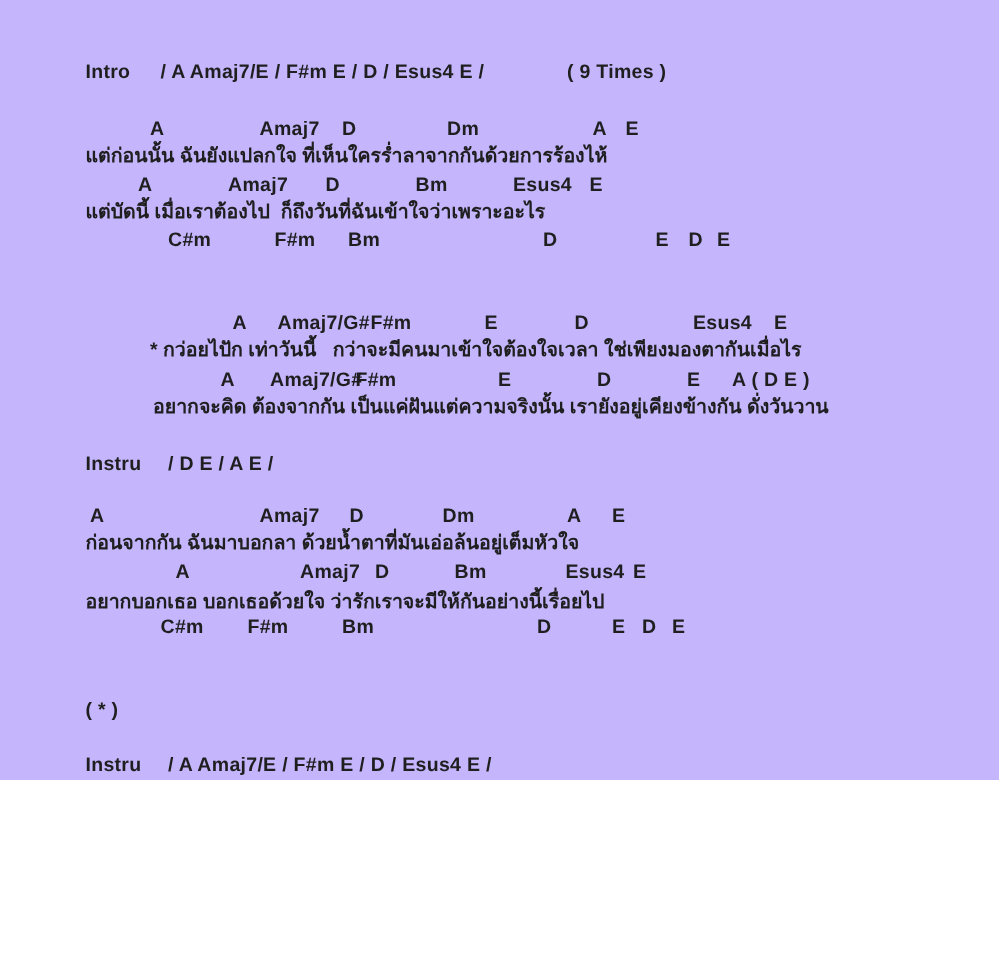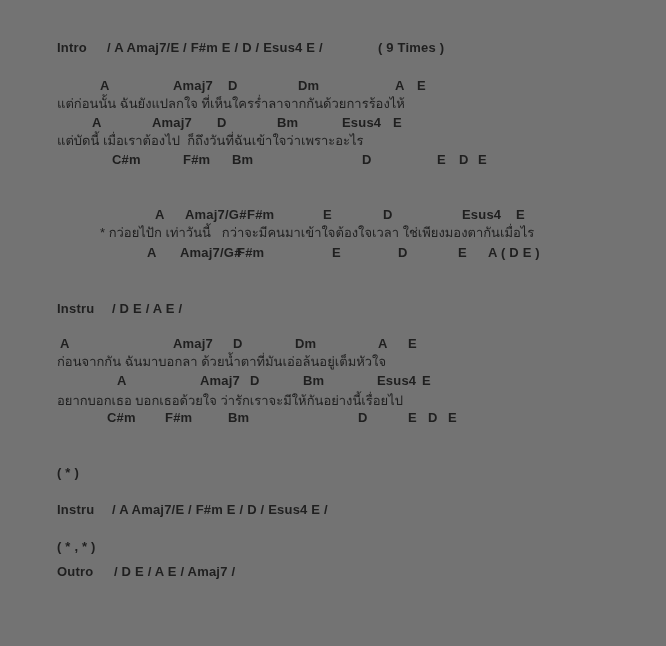--- a/index.html
+++ b/index.html
@@ -1,40 +1,40 @@
 <!DOCTYPE html>
 <html><head>
 <meta charset="utf-8">
 <style>
   html, body { margin: 0; padding: 0; background: #ffffff; }
   #page {
     position: relative;
     width: 666px;
-    height: 646px;
-    background: #737373;
+    height: 520px;
+    background: #c4b5fd;
     color: #1f1f1f;
     font-family: "Liberation Sans", "DejaVu Sans", sans-serif;
     overflow: hidden;
   }
   .row {
     position: absolute;
     left: 0;
     width: 100%;
     height: 18px;
   }
   .t {
     position: absolute;
     top: 0;
     white-space: pre;
     font-size: 13px;
     line-height: 16px;
   }
   .bold { font-weight: bold; letter-spacing: 0.2px; }
   .chord { font-weight: bold; letter-spacing: 0.2px; }
-  .lyric { font-size: 13px; }
+  .lyric { font-size: 13px; font-weight: bold; }
 </style>
 </head>
 <body>
 
 <div id="page">
 
   <div class="row" style="top:40px">
     <span class="t bold" style="left:57px">Intro</span>
     <span class="t bold" style="left:107px">/ A Amaj7/E / F#m E / D / Esus4 E /</span>
     <span class="t bold" style="left:378px">( 9 Times )</span>
@@ -89,20 +89,23 @@
 
   <div class="row" style="top:245px">
     <span class="t chord" style="left:147px">A</span>
     <span class="t chord" style="left:180px">Amaj7/G#</span>
     <span class="t chord" style="left:237px">F#m</span>
     <span class="t chord" style="left:332px">E</span>
     <span class="t chord" style="left:398px">D</span>
     <span class="t chord" style="left:458px">E</span>
     <span class="t chord" style="left:488px">A ( D E )</span>
   </div>
+  <div class="row" style="top:263px">
+    <span class="t lyric" style="left:102px">อยากจะคิด ต้องจากกัน เป็นแค่ฝันแต่ความจริงนั้น เรายังอยู่เคียงข้างกัน ดั่งวันวาน</span>
+  </div>
 
   <div class="row" style="top:301px">
     <span class="t bold" style="left:57px">Instru</span>
     <span class="t bold" style="left:112px">/ D E / A E /</span>
   </div>
 
   <div class="row" style="top:336px">
     <span class="t chord" style="left:60px">A</span>
     <span class="t chord" style="left:173px">Amaj7</span>
     <span class="t chord" style="left:233px">D</span>

